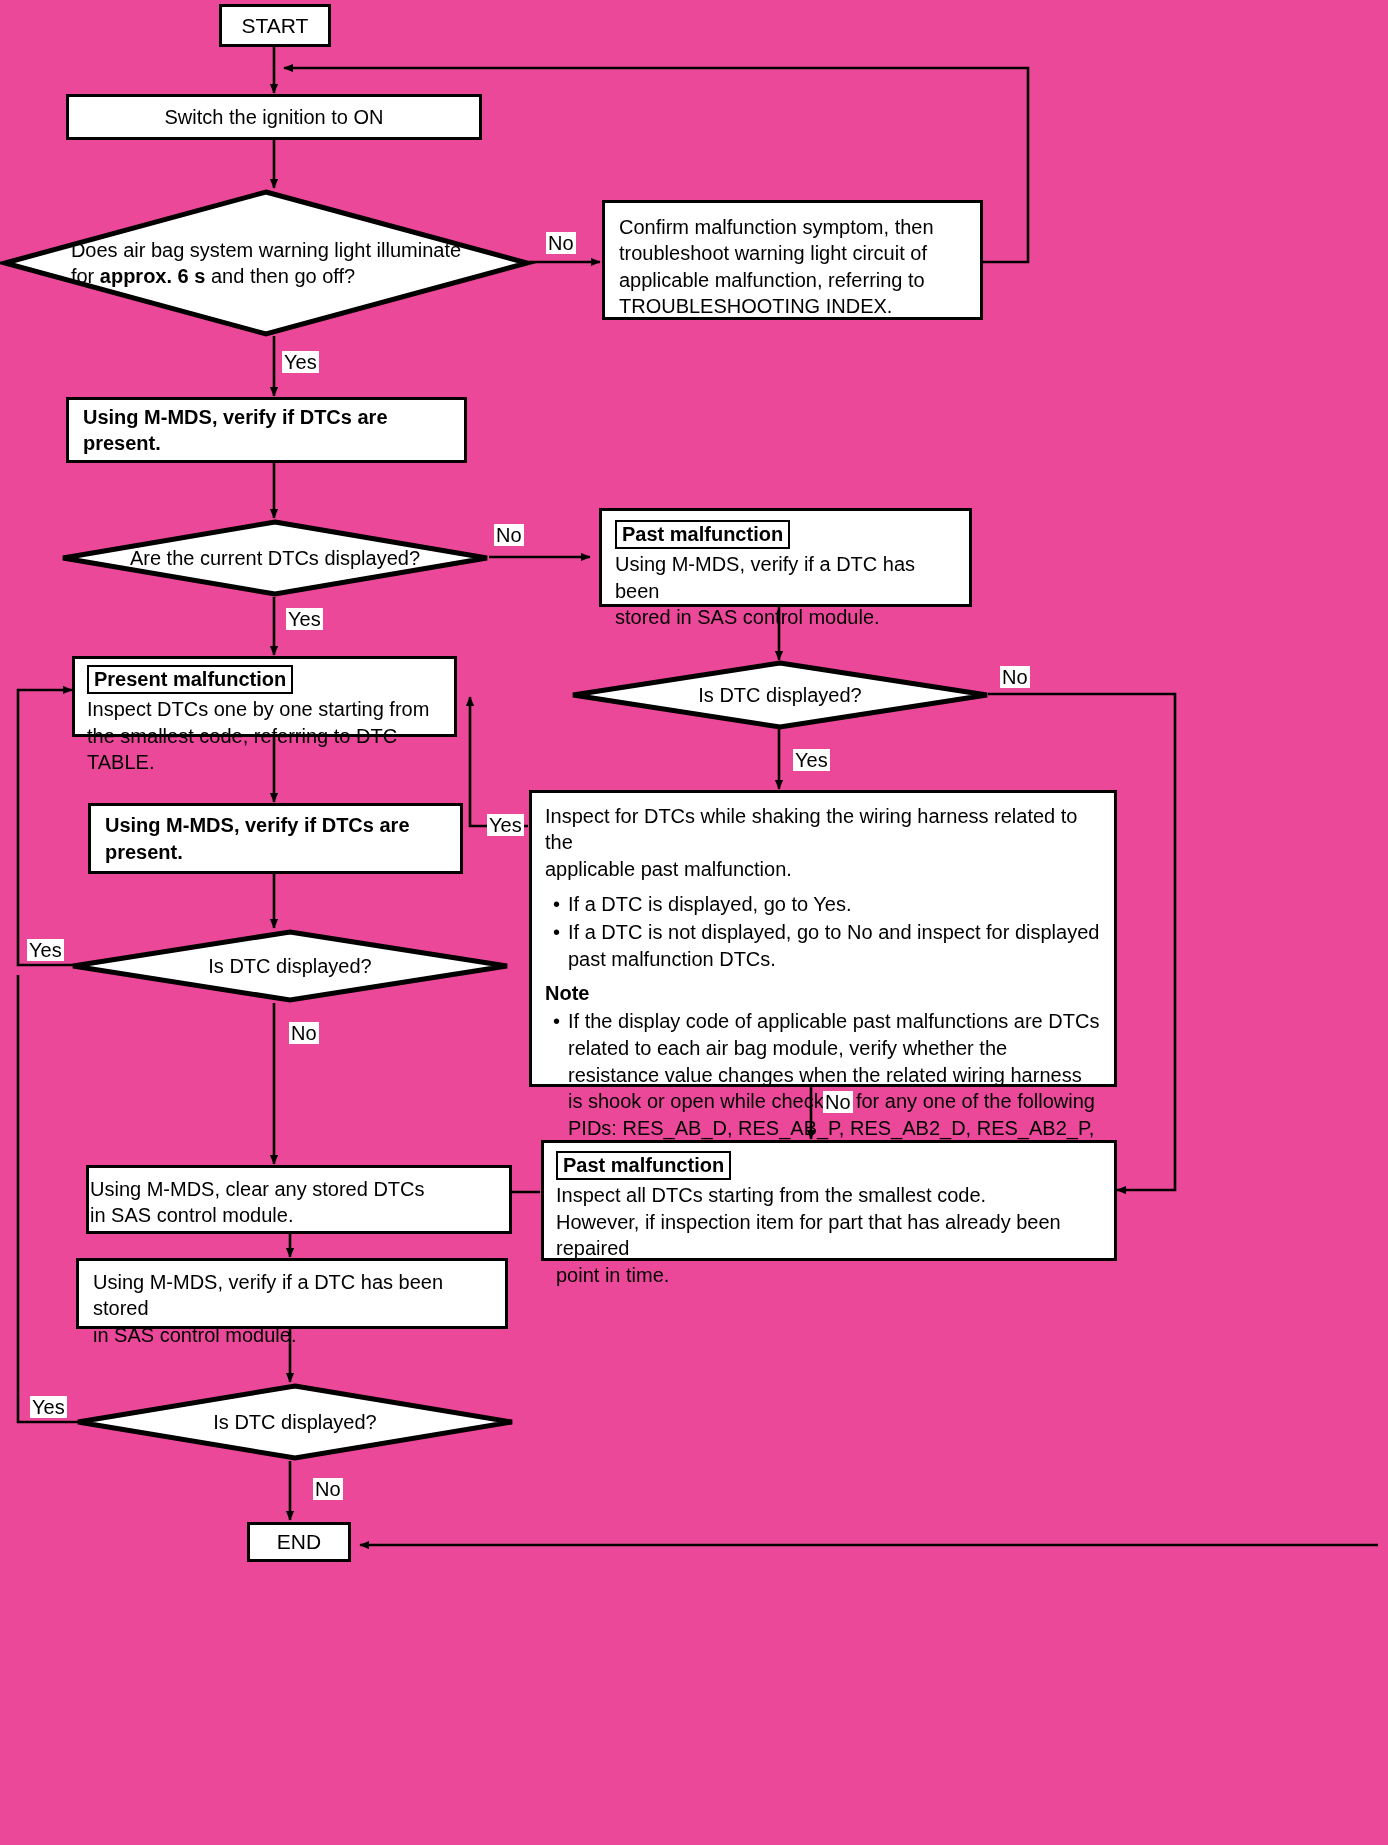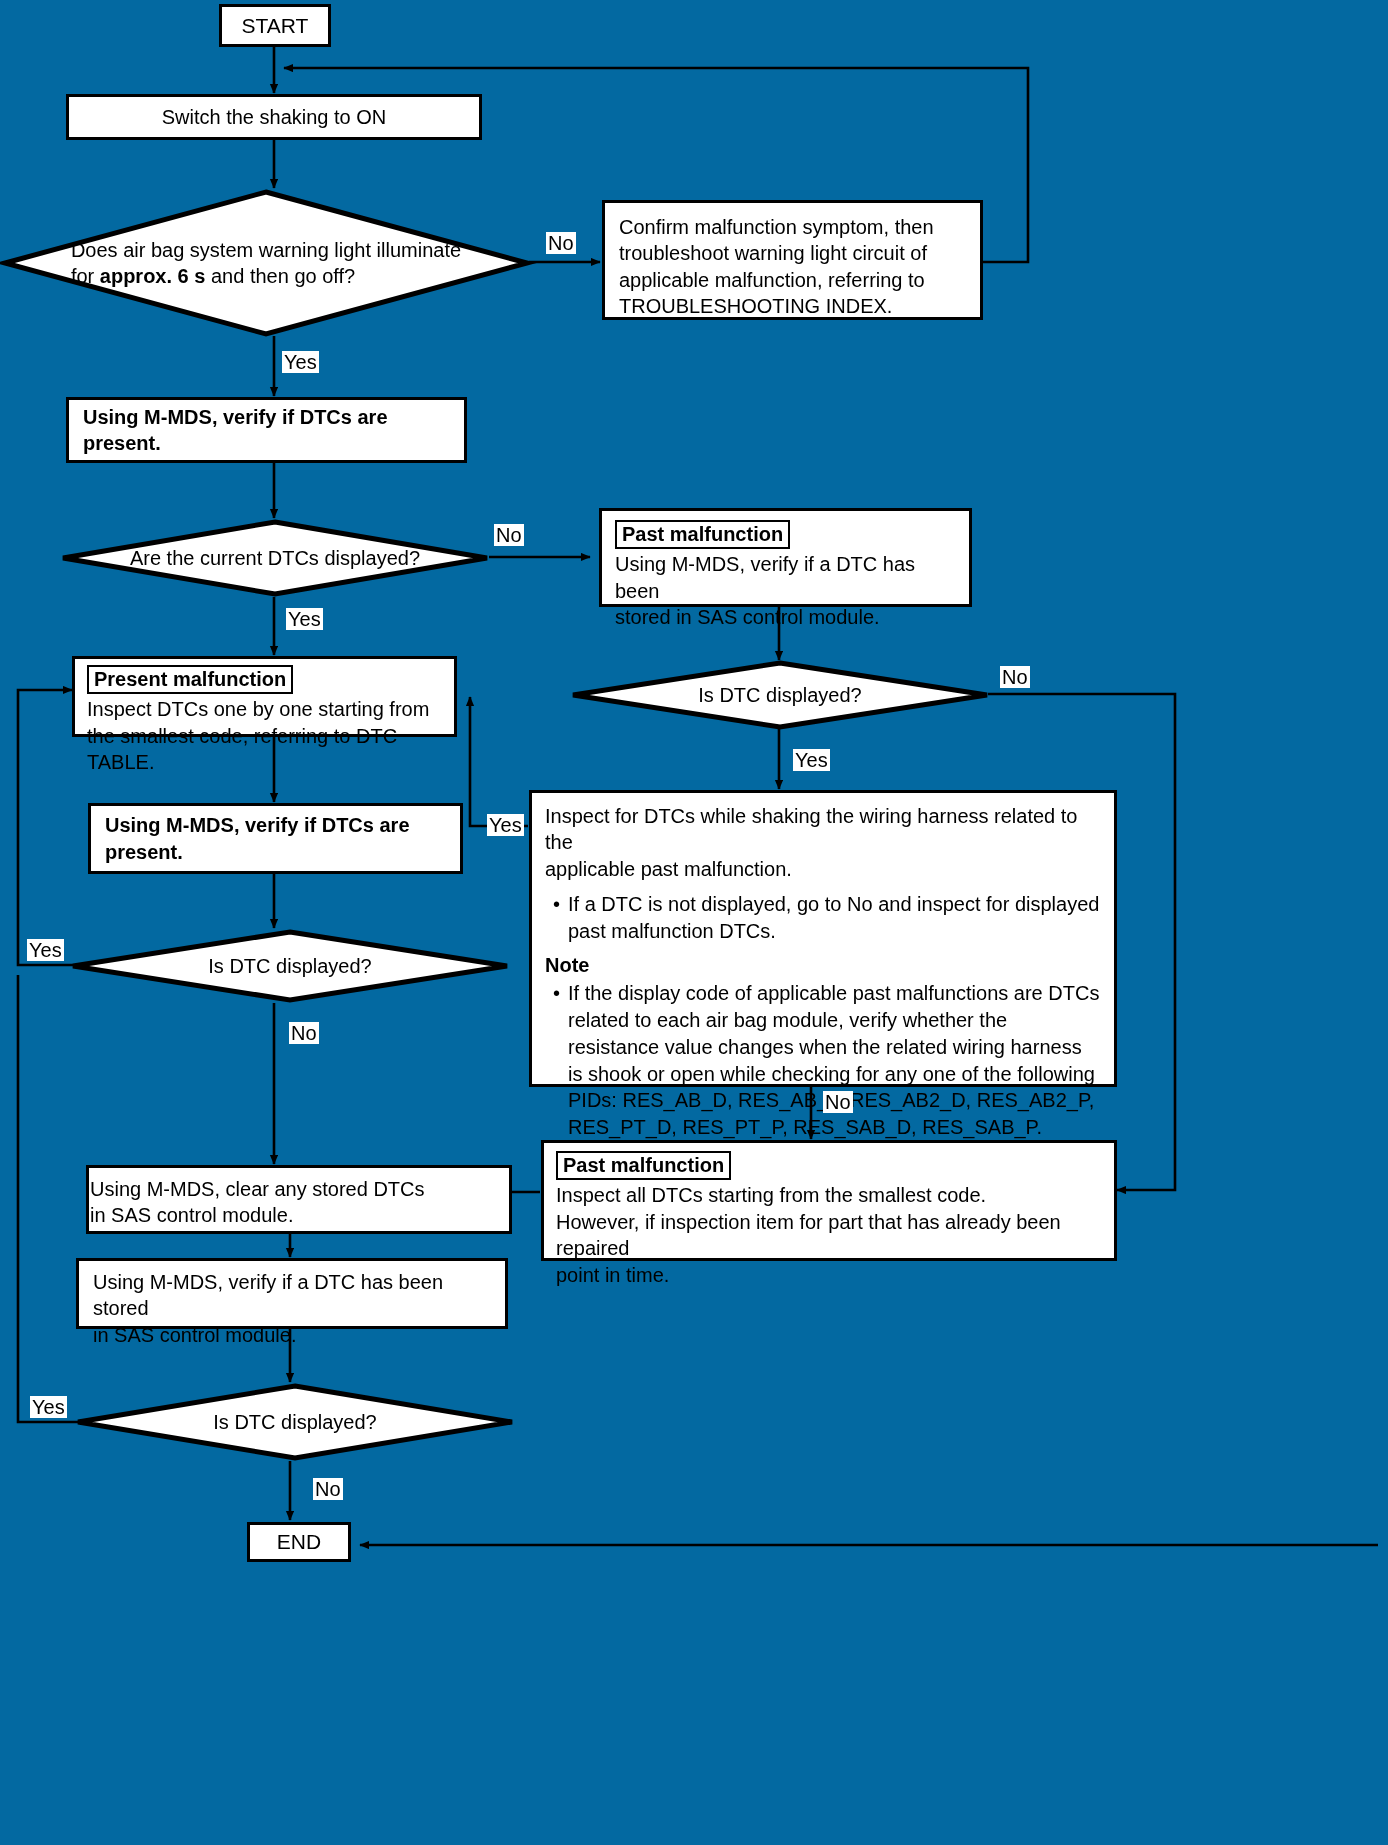--- a/index.html
+++ b/index.html
@@ -4,21 +4,21 @@
 <style>
   html, body {
     margin: 0;
     padding: 0;
     background: #ffffff;
   }
   #canvas {
     position: relative;
     width: 1388px;
     height: 1845px;
-    background: #0369a1;
+    background: #ec4899;
     font-family: "Liberation Sans", sans-serif;
     color: #000000;
     overflow: hidden;
   }
   #wires {
     position: absolute;
     left: 0; top: 0;
     width: 1388px;
     height: 1845px;
     pointer-events: none;
@@ -182,21 +182,21 @@
       <path d="M1378,1545 L1378,1545"></path>
 
     </g>
   </svg>
 
   <div class="node term" style="left:219px; top:4px; width:112px; height:43px;">
     <span>START</span>
   </div>
 
   <div class="node proc center" style="left:66px; top:94px; width:416px; height:46px;">
-    <span>Switch the shaking to ON</span>
+    <span>Switch the ignition to ON</span>
   </div>
 
   <div class="diamond" style="left:2px; top:189px; width:528px; height:148px;">
     <svg width="528" height="148" viewBox="0 0 528 148">
       <polygon points="264,3 525,74 264,145 3,74" fill="#ffffff" stroke="#000" stroke-width="5"></polygon>
     </svg>
     <div class="dlabel">
       <div style="text-align:left;">
         <span class="tline">Does air bag system warning light illuminate</span>
         <span class="tline"><span>for </span><span class="bold">approx. 6 s</span><span> and then go off?</span></span>
@@ -249,20 +249,21 @@
     <svg width="440" height="74" viewBox="0 0 440 74">
       <polygon points="220,3 437,37 220,71 3,37" fill="#ffffff" stroke="#000" stroke-width="5"></polygon>
     </svg>
     <div class="dlabel">Is DTC displayed?</div>
   </div>
 
   <div class="node rich" style="left:529px; top:790px; width:588px; height:297px; padding:10px 13px;">
     <span class="tline">Inspect for DTCs while shaking the wiring harness related to the</span>
     <span class="tline">applicable past malfunction.</span>
     <ul class="bullets">
+      <li>If a DTC is displayed, go to Yes.</li>
       <li>If a DTC is not displayed, go to No and inspect for displayed past malfunction DTCs.</li>
     </ul>
     <div class="notehead">Note</div>
     <ul class="bullets" style="margin-top:2px;">
       <li>If the display code of applicable past malfunctions are DTCs related to each air bag module, verify whether the resistance value changes when the related wiring harness is shook or open while checking for any one of the following PIDs: RES_AB_D, RES_AB_P, RES_AB2_D, RES_AB2_P, RES_PT_D, RES_PT_P, RES_SAB_D, RES_SAB_P.</li>
     </ul>
   </div>
 
   <div class="node rich" style="left:541px; top:1140px; width:576px; height:121px; padding:8px 12px;">
     <span class="tagbox">Past malfunction</span>

